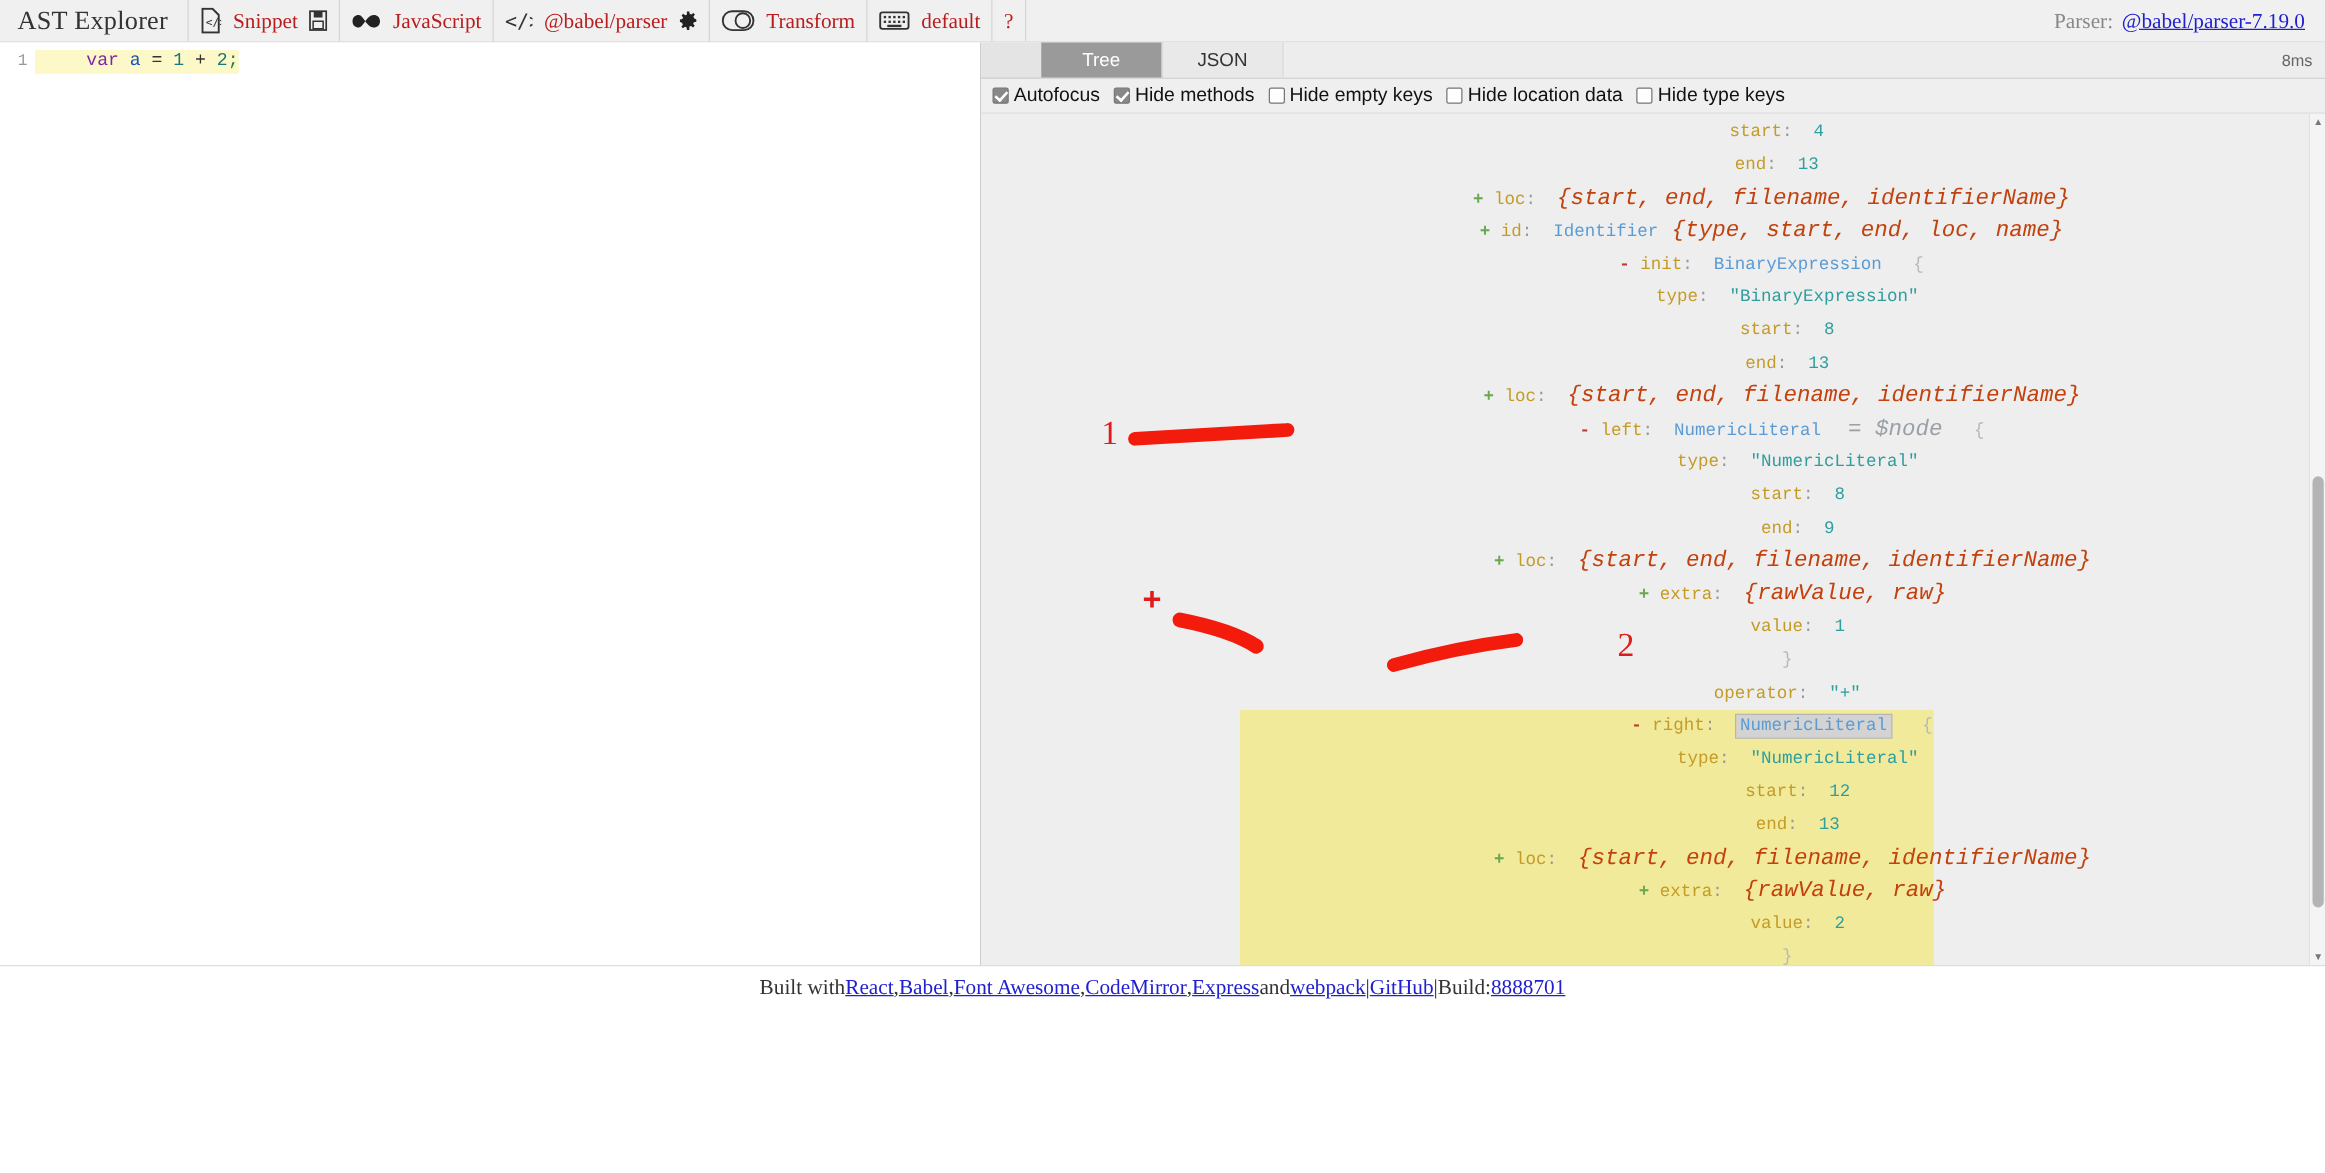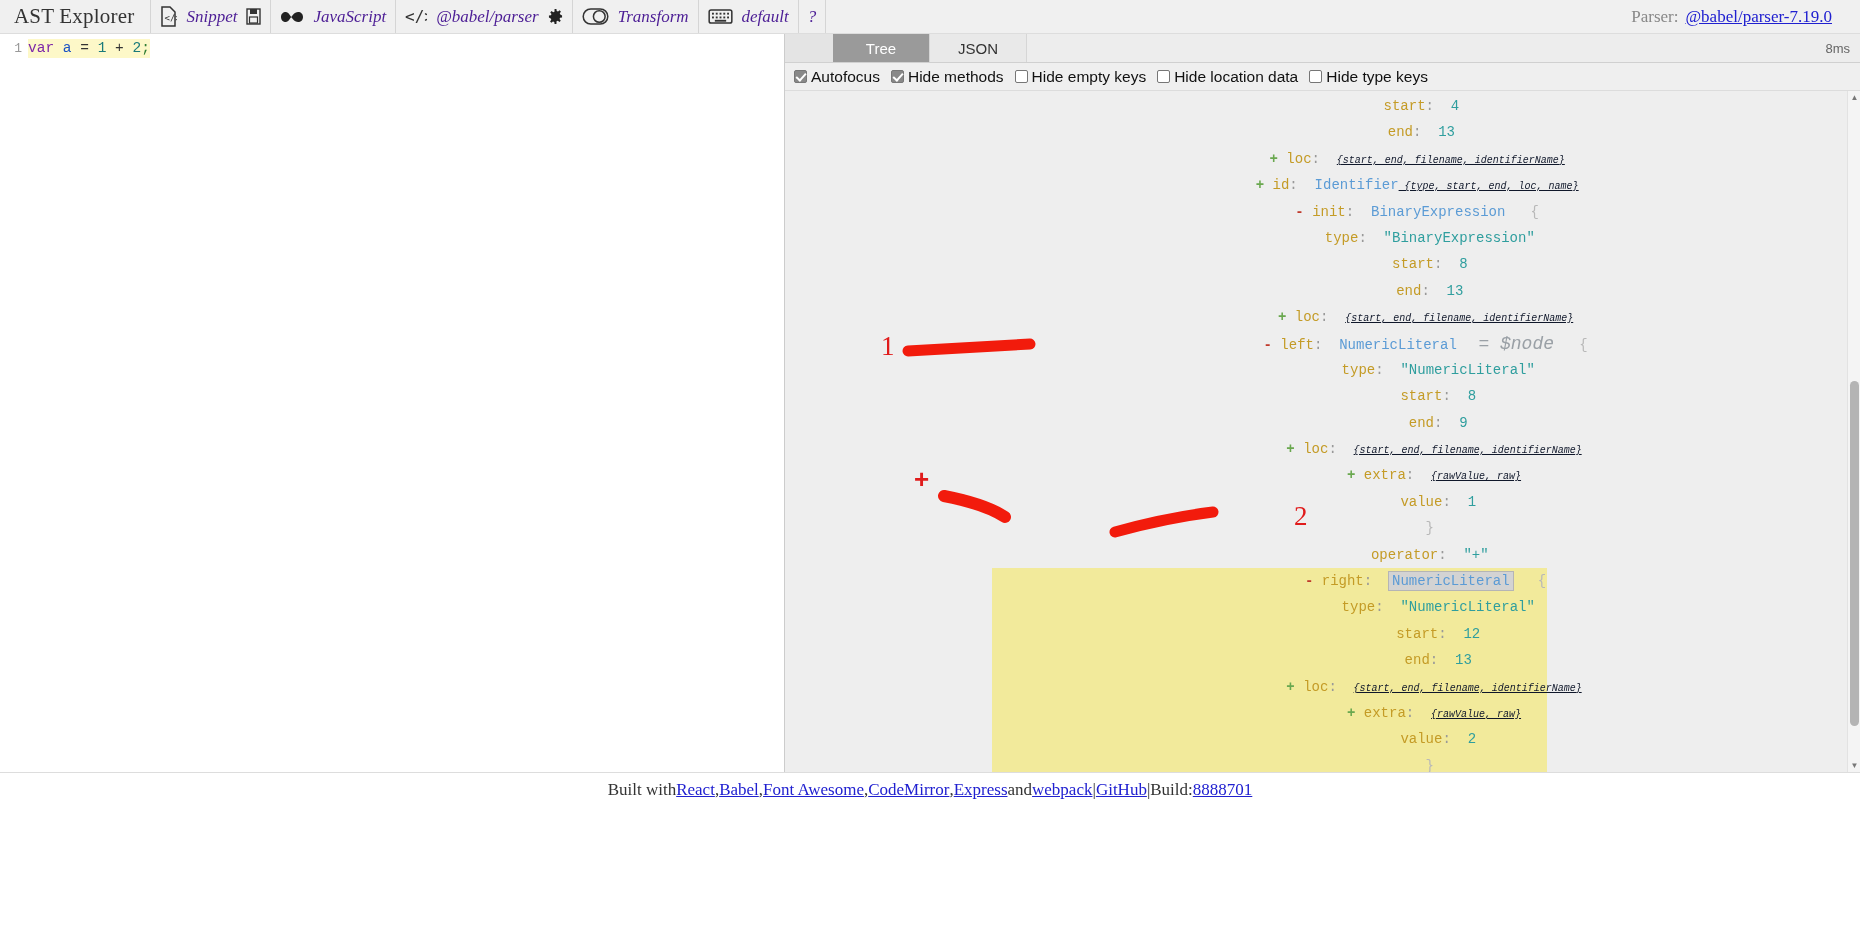--- a/index.html
+++ b/index.html
@@ -41,30 +41,30 @@
     align-self: stretch;
   }
   .tb-group {
     display: flex; align-items: center;
     padding: 0 9px;
     gap: 9px;
     color: #555;
     font-size: 17px;
     cursor: pointer;
   }
-  .tb-group .lbl { color: #4c1d95; font-size: 17px; white-space: nowrap; font-family: "Liberation Serif", serif; font-style: italic; }
+  .tb-group .lbl { color: #b91c1c; font-size: 17px; white-space: nowrap; font-family: "Liberation Serif", serif; }
   .tb-icon {
     display: inline-flex; align-items: center; justify-content: center;
     color: #333;
   }
   .tb-icon svg { display: block; }
   .tb-spacer { flex: 1 1 auto; }
   .parser-info {
     display: flex; align-items: center;
-    padding: 0 28px 0 0;
+    padding: 0 16px 0 0;
     font-size: 17px;
     color: #888;
     gap: 7px;
     font-family: "Liberation Serif", serif;
   }
   .parser-info .plink {
     color: #2020d0;
     text-decoration: underline;
     cursor: pointer;
   }
@@ -98,20 +98,21 @@
     width: 28px;
     text-align: right;
     color: #999;
     padding-right: 6px;
     font-size: 13px;
     user-select: none;
   }
   .code-text {
     background: #fdf8c8;
     white-space: pre;
+    padding-left: 41px;
   }
   .tok-kw   { color: #7d26a8; }
   .tok-var  { color: #1a52c4; }
   .tok-op   { color: #333; }
   .tok-num  { color: #1a7a7a; }
   .tok-semi { color: #2f7d32; }
 
   
   .ast-pane {
     flex: 1 1 auto;
@@ -209,21 +210,21 @@
     white-space: pre;
   }
   .trow { height: 26.4px; position: relative; white-space: pre; }
   .tog { color: #c0392b; font-weight: bold; }
   .tog.plus { color: #6aa84f; }
   .k     { color: #c49b26; }
   .colon { color: #999; }
   .type  { color: #5b9bd5; }
   .str   { color: #2f9e9e; }
   .num   { color: #2f9e9e; }
-  .dim   { color: #0f172a; font-style: italic; font-size: 10px; text-decoration: underline; }
+  .dim   { color: #c2410c; font-style: italic; font-size: 18px; }
   .brace { color: #b8b8b8; }
   .nodeeq{ color: #9aa0a6; font-style: italic; font-size: 18px; }
   .selbox {
     background: #d3d3d3;
     outline: 1px solid #b5b5b5;
     color: #5b9bd5;
     padding: 1px 3px;
   }
 
   

